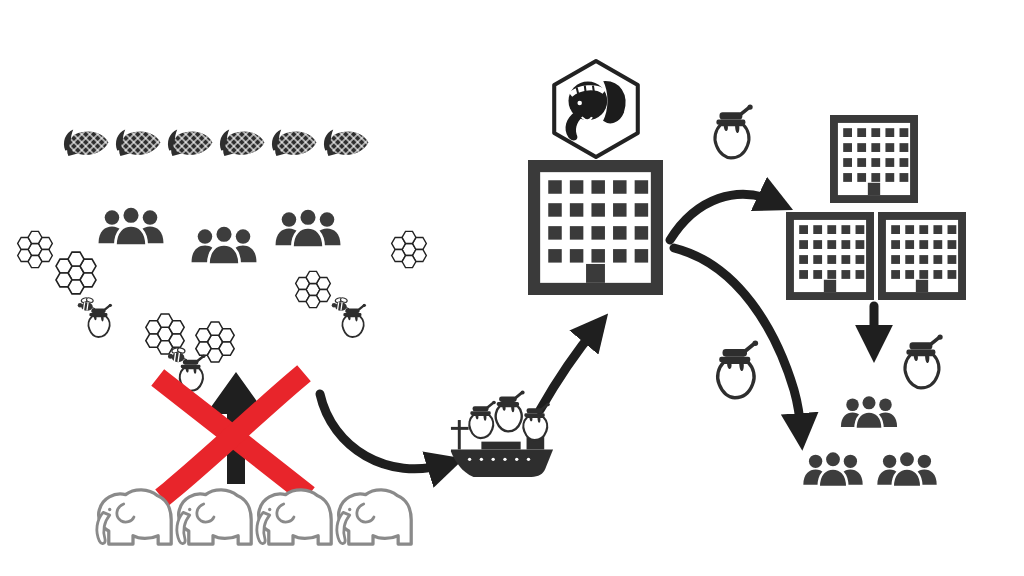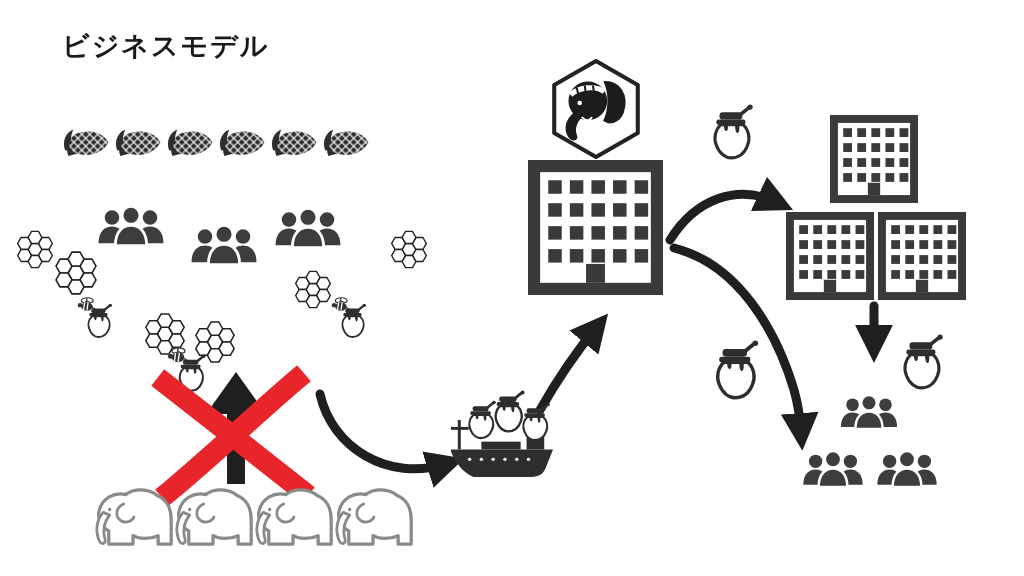--- a/index.html
+++ b/index.html
@@ -18,21 +18,20 @@
     font-weight:bold;
     letter-spacing:2px;
     color:#1a1a1a;
   }
   svg.canvas{position:absolute;left:0;top:0;}
 </style>
 </head>
 <body>
 
 <div class="stage">
-  <h1 class="title">ビジネスモデル</h1>
 
   <svg class="canvas" width="1024" height="576" viewBox="0 0 1024 576">
 
     <defs>
 
       <pattern id="hatch" width="7" height="7" patternUnits="userSpaceOnUse" patternTransform="rotate(45)">
         <path d="M0 3.5 H7" stroke="#ffffff" stroke-width="1.4"></path>
         <path d="M3.5 0 V7" stroke="#ffffff" stroke-width="1.4"></path>
       </pattern>
 

